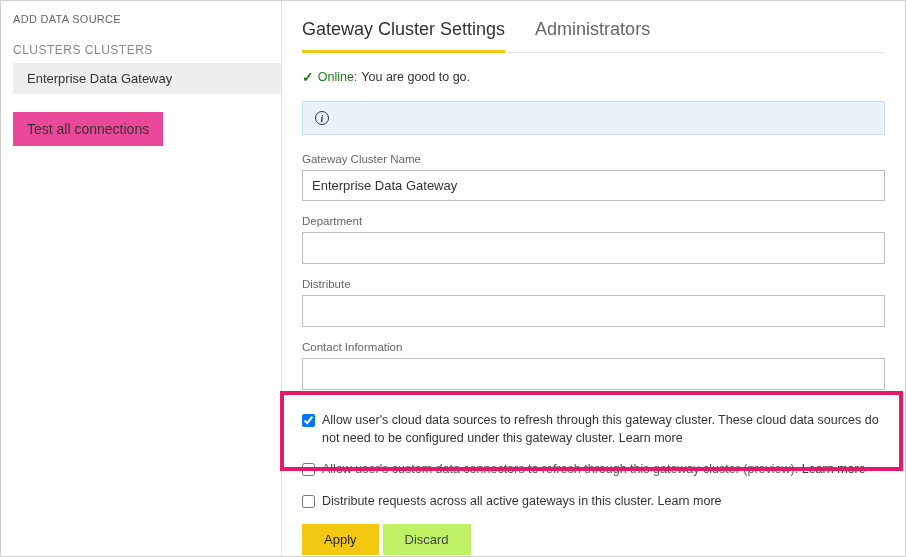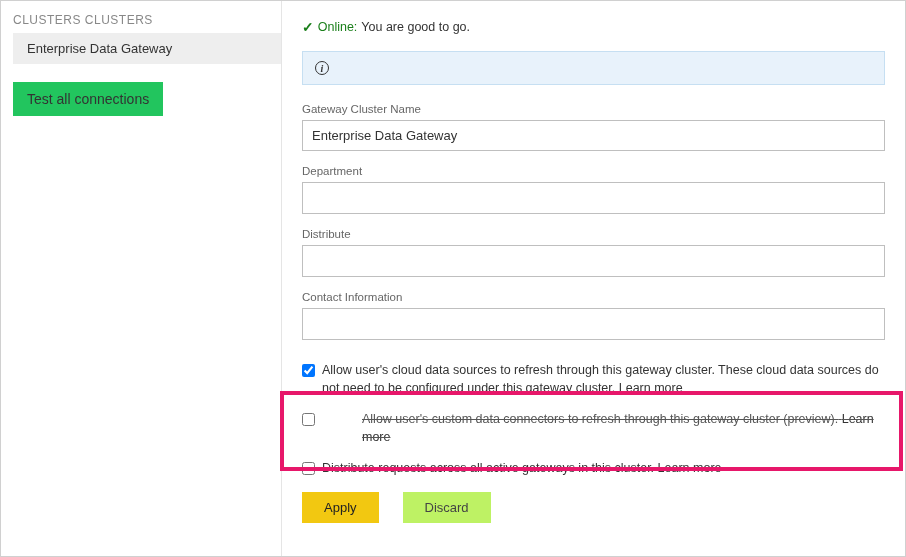--- a/index.html
+++ b/index.html
@@ -34,21 +34,21 @@
     }
     .cluster-item {
       background: #eee;
       padding: 8px 14px;
       font-size: 13px;
       color: #333;
       margin-bottom: 18px;
     }
     .test-btn {
       display: inline-block;
-      background: #22c55e;
+      background: #ec4899;
       border: none;
       padding: 9px 14px;
       font-size: 14px;
       color: #333;
       cursor: pointer;
     }
     .main {
       flex: 1;
       padding: 18px 20px 20px 20px;
       border-left: 1px solid #e5e5e5;
@@ -143,42 +143,46 @@
     .checkbox-row .cb {
       margin-top: 2px;
       width: 13px;
       height: 13px;
       flex-shrink: 0;
     }
     .checkbox-row .lm { color: #333; }
     .strike-option {
       text-decoration: line-through;
       color: #555;
-      margin-left: 40px;
-    }
-    .btn-row { display: flex; gap: 24px; margin-top: 10px; }
+    }
+    .btn-row { display: flex; gap: 4px; margin-top: 10px; }
     .btn {
       border: none;
       padding: 8px 22px;
       font-size: 13px;
       cursor: pointer;
     }
     .btn-apply { background: #f2c811; color: #222; }
     .btn-discard { background: #bef264; color: #444; }
   </style>
 </head>
 <body>
 
 <div class="sidebar">
+  <a class="add-ds-link">ADD DATA SOURCE</a>
   <div class="section-title">CLUSTERS CLUSTERS</div>
   <div class="cluster-item">Enterprise Data Gateway</div>
   <button class="test-btn">Test all connections</button>
 </div>
 
 <div class="main">
+  <div class="tabs">
+    <div class="tab active">Gateway Cluster Settings</div>
+    <div class="tab">Administrators</div>
+  </div>
 
   <div class="status-row">
     <span class="checkmark">✓</span>
     <span>Online:</span>
     <span class="status-text-dark">You are good to go.</span>
   </div>
 
   <div class="info-banner">
     <span class="info-icon">i</span>
   </div>

